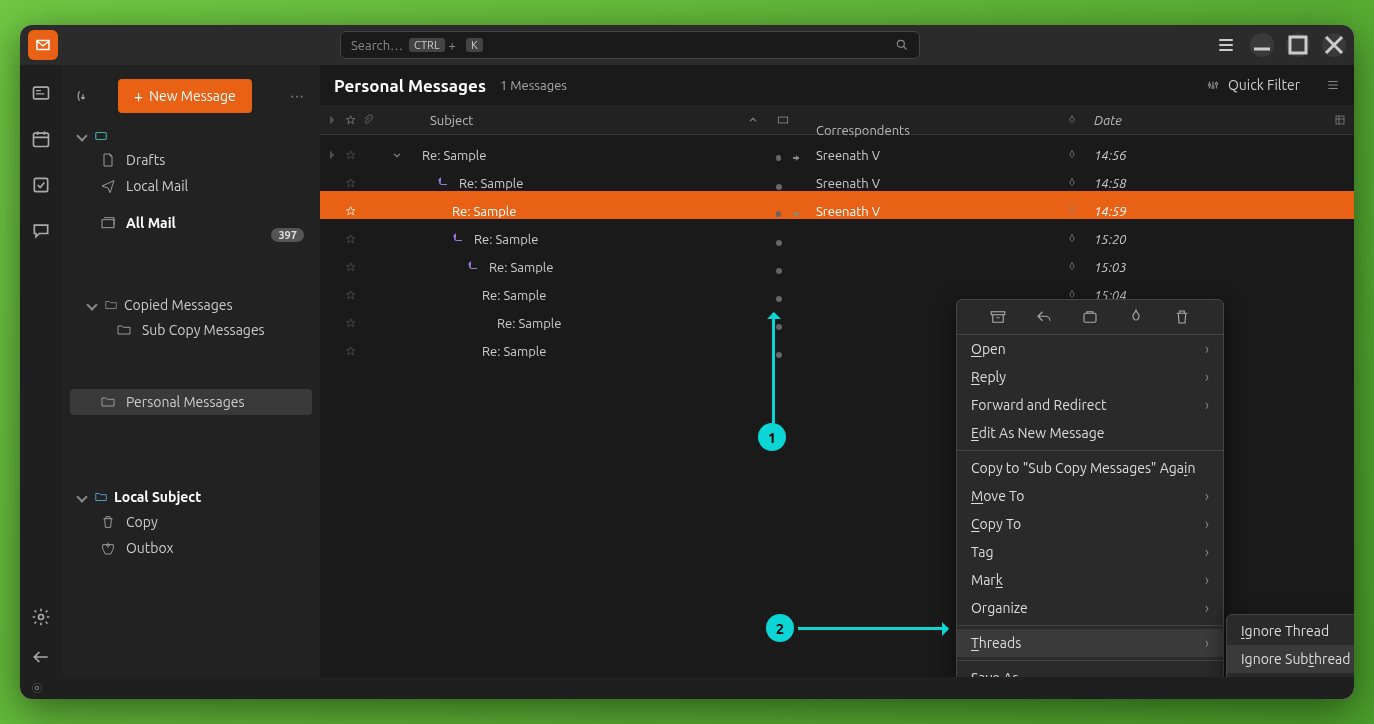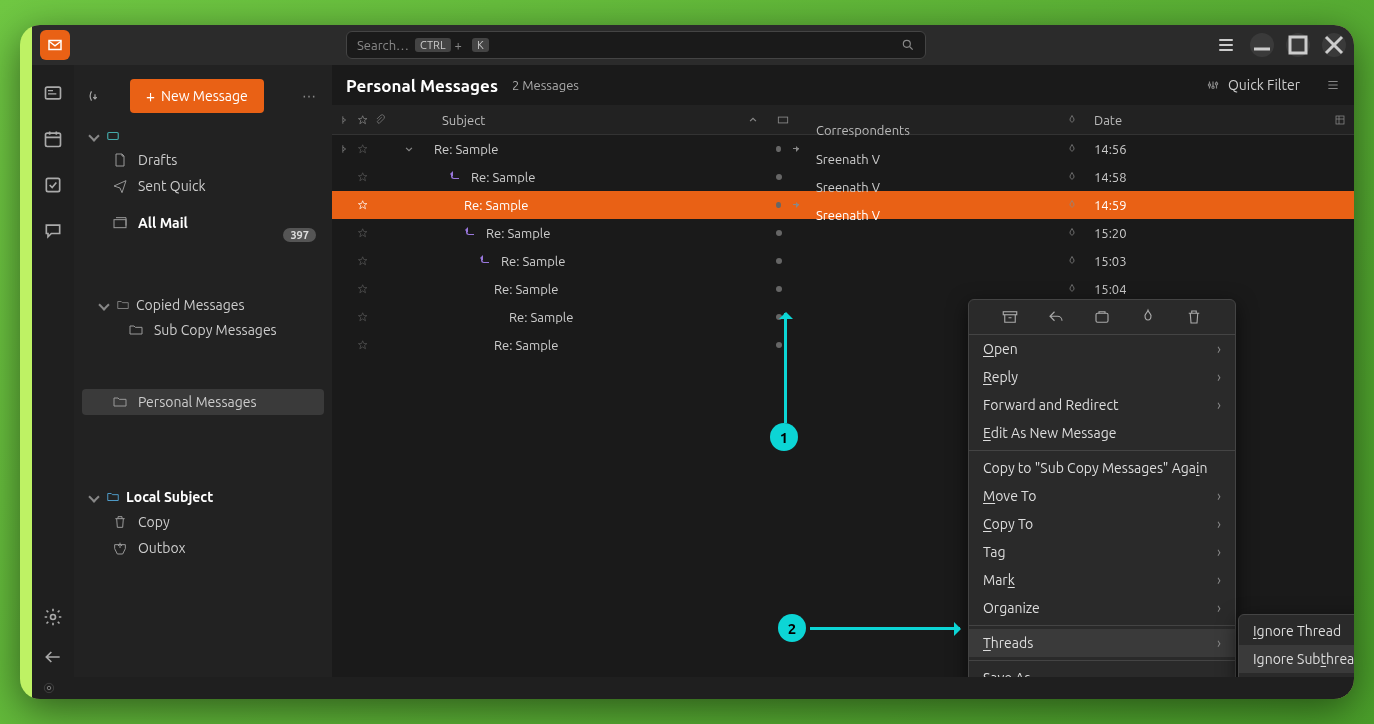--- a/index.html
+++ b/index.html
@@ -1,17 +1,17 @@
 <!DOCTYPE html>
 <html><head>
 <meta charset="utf-8">
 <style>
 * { margin: 0; padding: 0; box-sizing: border-box; font-family: -apple-system, BlinkMacSystemFont, "Segoe UI", Ubuntu, sans-serif; }
 body { background: linear-gradient(135deg, #70c843 0%, #4a9e2a 100%); width: 1374px; height: 724px; overflow: hidden; padding: 25px 20px; }
-.window { background: #bef264; border-radius: 20px; width: 100%; height: 100%; display: flex; flex-direction: column; overflow: hidden; box-shadow: 0 10px 40px rgba(0,0,0,0.5); padding-left: 12px; }
+.window { background: #f0abfc; border-radius: 12px; width: 100%; height: 100%; display: flex; flex-direction: column; overflow: hidden; box-shadow: 0 10px 40px rgba(0,0,0,0.5); }
 .titlebar { height: 40px; background: #2b2b2b; display: flex; align-items: center; padding: 0 8px; }
 .app-icon { width: 30px; height: 30px; background: #e96115; border-radius: 6px; display: flex; align-items: center; justify-content: center; }
 .app-icon svg { width: 18px; height: 18px; fill: white; }
 .search-bar { flex: 1; max-width: 580px; margin: 0 auto; height: 28px; background: #1a1a1a; border: 1px solid #444; border-radius: 6px; display: flex; align-items: center; padding: 0 10px; color: #888; font-size: 13px; }
 .search-bar .kbd { background: #444; padding: 1px 5px; border-radius: 3px; margin-left: 6px; font-size: 11px; color: #ccc; }
 .search-bar .plus { margin: 0 4px; color: #888; }
 .search-bar .search-icon-right { margin-left: auto; }
 .window-controls { display: flex; gap: 12px; margin-left: 12px; }
 .window-controls .ctrl { width: 24px; height: 24px; border-radius: 50%; background: #3a3a3a; display: flex; align-items: center; justify-content: center; color: #ccc; cursor: pointer; }
 .window-controls .menu-icon { display: flex; flex-direction: column; gap: 3px; align-items: center; justify-content: center; width: 24px; height: 24px; }
@@ -40,23 +40,23 @@
 .content-header .quick-filter { margin-left: auto; display: flex; align-items: center; gap: 8px; font-size: 14px; color: #ccc; }
 .columns-header { height: 30px; background: #222; border-bottom: 1px solid #333; display: flex; align-items: center; color: #bbb; font-size: 13px; }
 .col { padding: 0 8px; display:flex; align-items:center; gap:6px; }
 .col-icons { width: 62px; display:flex; justify-content:space-around; }
 .col-expand { width: 40px; }
 .col-subject { flex: 1; min-width: 200px; }
 .col-sort { width: 30px; display:flex; justify-content:center; }
 .col-icons2 { width: 40px; }
 .col-corr { width: 250px; margin-top: 20px; }
 .col-date-icon { width: 28px; }
-.col-date { width: 240px; }
+.col-date { width: 240px; font-style: italic; }
 .col-end { width: 28px; }
-.msg-row { height: 28px; display: flex; align-items: center; color: #ccc; font-size: 13px; border-bottom: 1px solid transparent; }
+.msg-row { height: 28px; display: flex; align-items: flex-end; color: #ccc; font-size: 13px; border-bottom: 1px solid transparent; }
 .msg-row.selected { background: #e96115; color: #fff; }
 .msg-row .star { color: #555; }
 .msg-row.selected .star { color: #fff; }
 .reply-arrow { display:inline-block; width:10px; height:8px; position:relative; }
 .reply-arrow::before { content:''; position:absolute; width:7px; height:5px; border-left:1.5px solid currentColor; border-bottom:1.5px solid currentColor; border-radius: 0 0 0 3px; top:0; left:2px; }
 .reply-arrow::after { content:''; position:absolute; border:3px solid transparent; border-right-color:currentColor; top:-2px; left:-2px; }
 .forward-arrow { display:inline-block; width:10px; height:8px; position:relative; }
 .forward-arrow::before { content:''; position:absolute; width:6px; height:1.5px; background:currentColor; top:3px; left:0; }
 .forward-arrow::after { content:''; position:absolute; border:3px solid transparent; border-left-color:currentColor; top:1px; right:-2px; }
 .dot { width:6px; height:6px; border-radius:50%; background:#666; display:inline-block; }
@@ -196,21 +196,21 @@
               </svg>
             </span>
           <span>Drafts</span>
         </div>
         <div class="folder-item">
           <span class="icon">
               <svg viewBox="0 0 24 24">
                 <path d="M3 12l18-8-6 18-3-7z" fill="none" stroke="currentColor" stroke-width="1.5"></path>
               </svg>
             </span>
-          <span>Sent Quick</span>
+          <span>Local Mail</span>
         </div>
         <div class="folder-item bold">
           <span class="icon">
               <svg viewBox="0 0 24 24">
                 <rect x="3" y="7" width="18" height="12" fill="none" stroke="currentColor" stroke-width="1.5"></rect>
                 <path d="M6 4h15v12" fill="none" stroke="currentColor" stroke-width="1.5"></path>
               </svg>
             </span>
           <span>All Mail</span>
           <span class="badge">397</span>
@@ -271,21 +271,21 @@
               </svg>
             </span>
           <span>Outbox</span>
         </div>
       </div>
     </div>
 
     <div class="content">
       <div class="content-header">
         <span class="title">Personal Messages</span>
-        <span class="count">2 Messages</span>
+        <span class="count">1 Messages</span>
         <div class="quick-filter">
           <span class="small-icon">
               <svg viewBox="0 0 24 24">
                 <path d="M6 6v4M6 14v4M12 6v8M12 18v0M18 6v2M18 12v6" stroke="currentColor" stroke-width="2"></path>
                 <circle cx="6" cy="12" r="2" fill="none" stroke="currentColor" stroke-width="2"></circle>
                 <circle cx="12" cy="16" r="2" fill="none" stroke="currentColor" stroke-width="2"></circle>
                 <circle cx="18" cy="10" r="2" fill="none" stroke="currentColor" stroke-width="2"></circle>
               </svg>
             </span>
           <span>Quick Filter</span>

